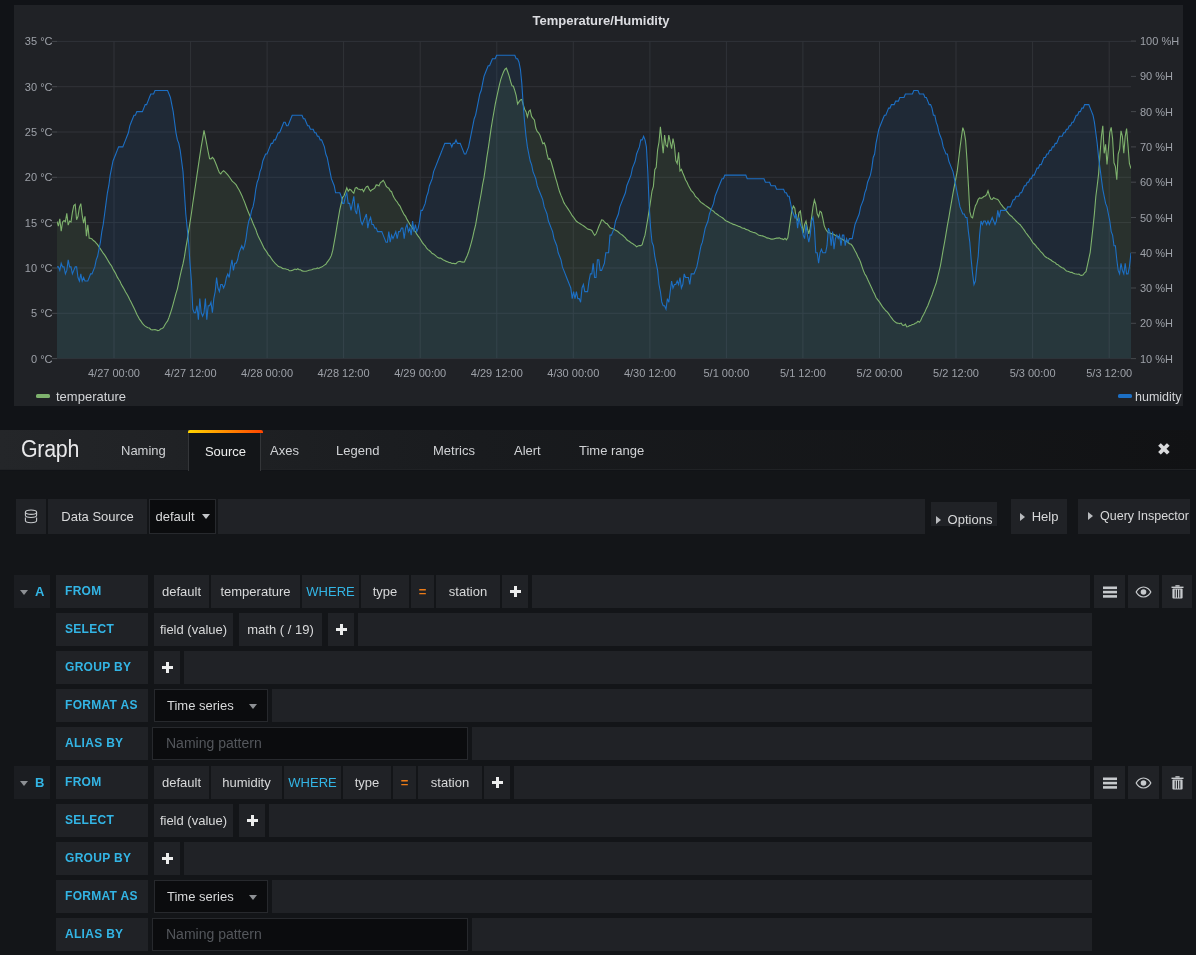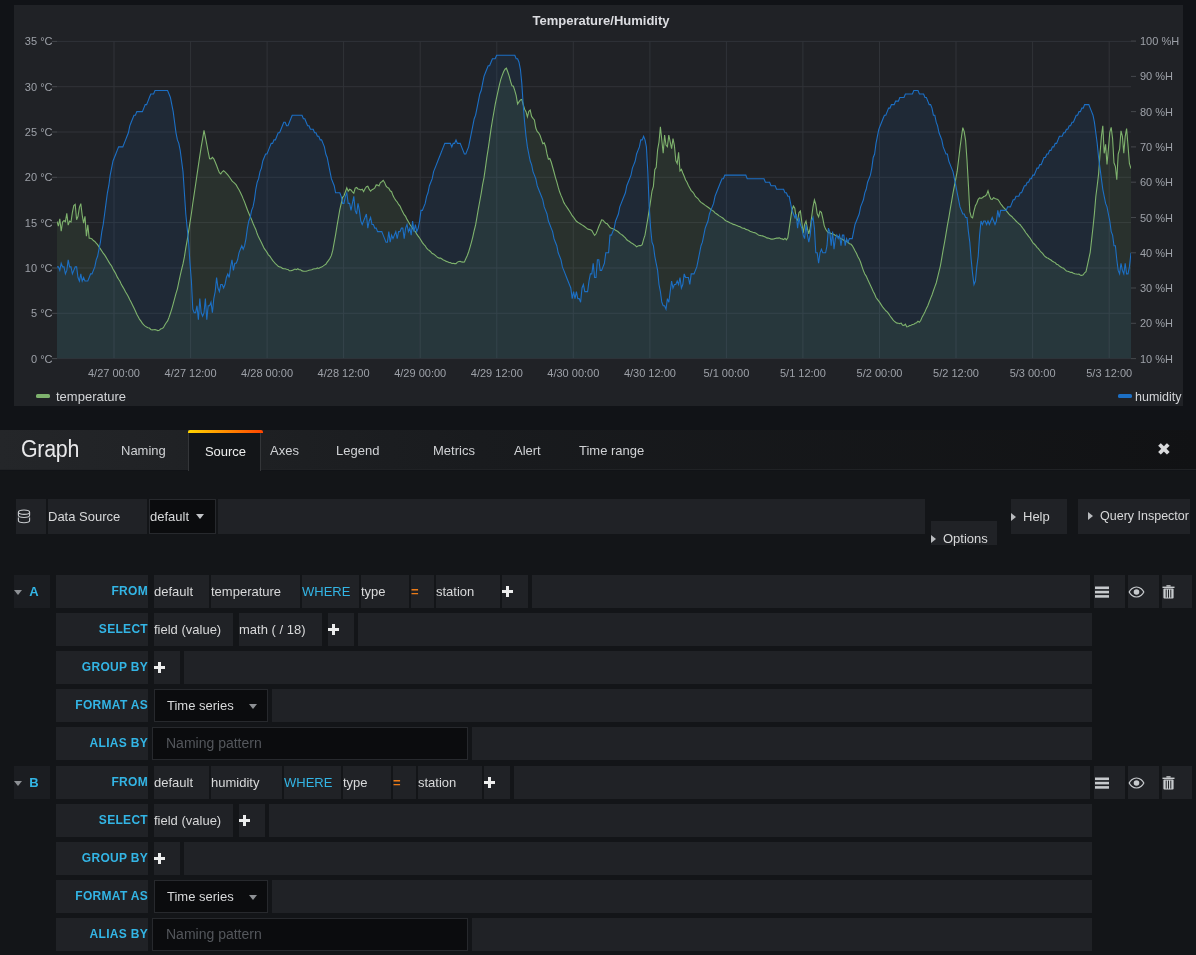--- a/index.html
+++ b/index.html
@@ -1,16 +1,16 @@
 <!DOCTYPE html>
 <html><head><meta charset="utf-8"><style>
 *{margin:0;padding:0;box-sizing:border-box}
 html,body{width:1196px;height:955px;background:#111317;font-family:'Liberation Sans',sans-serif;overflow:hidden;position:relative}
-.box{position:absolute;background:#202226;height:33px;line-height:33px;font-size:13px;color:#d8d9da;}
-.kw{color:#33b5e5;font-size:12px;font-weight:bold;text-align:right;padding-left:9px;letter-spacing:.3px}
+.box{position:absolute;background:#202226;height:33px;line-height:33px;font-size:13px;color:#d8d9da;text-align:center}
+.kw{color:#33b5e5;font-size:12px;font-weight:bold;text-align:left;padding-left:9px;letter-spacing:.3px}
 .hdr{position:absolute;left:0;top:430px;width:1196px;height:40px;background:linear-gradient(90deg,#242629 0%,#191b1e 40%,#111214 100%);border-bottom:1px solid #202225}
 .hdr h1{position:absolute;left:21px;top:6px;font-size:23px;font-weight:500;color:#e8e8ea;letter-spacing:-0.3px;transform:scaleX(0.93);transform-origin:left center}
 .tab{position:absolute;top:0;height:40px;line-height:42px;font-size:13px;color:#d0d2d5}
 .atab{position:absolute;left:188px;top:430px;width:73px;height:41px;background:#131518;border-left:1px solid #343639;border-right:1px solid #343639}
 .atab .grad{position:absolute;left:-1px;top:0;width:75px;height:3px;background:linear-gradient(to right,#ffd500,#ff4400);border-radius:2px 2px 0 0}
 .atab .t{position:absolute;width:73px;text-align:center;top:0;height:40px;line-height:44px;font-size:13px;color:#eceded}
 .content{position:absolute;left:0;top:471px;width:1196px;height:484px;background:#131518}
 .inp{position:absolute;background:#0b0c0e;border:1px solid #27292d;height:33px;line-height:31px;font-size:13px;color:#d8d9da}
 .plus{font-size:15px;font-weight:bold;color:#e6e7e8}
 .plusicon{display:inline-block;width:11px;height:11px;vertical-align:middle;margin-top:-3px}
@@ -87,21 +87,21 @@
 <div class="box" style="left:16px;top:499px;width:30px;height:35px;line-height:35px;"><svg width="16" height="15" viewBox="0 0 16 15" style="vertical-align:middle;margin-top:-3px">
       <g fill="none" stroke="#c7cacd" stroke-width="1.1">
         <ellipse cx="8" cy="3.2" rx="5.6" ry="2.2"></ellipse>
         <path d="M2.4 3.2v3.1c0 1.2 2.5 2.2 5.6 2.2s5.6-1 5.6-2.2V3.2"></path>
         <path d="M2.4 6.3v3.1c0 1.2 2.5 2.2 5.6 2.2s5.6-1 5.6-2.2V6.3" transform="translate(0 2.2)"></path>
       </g>
     </svg></div>
 <div class="box" style="left:48px;top:499px;width:99px;height:35px;line-height:35px;font-size:13px;">Data Source</div>
 <div class="box" style="left:149px;top:499px;width:67px;height:35px;line-height:35px;background:#0b0c0e;border:1px solid #27292d;line-height:33px;">default<span class="caret-d"></span></div>
 <div class="box" style="left:218px;top:499px;width:707px;height:35px;line-height:35px;"></div>
-<div class="box" style="left:931px;top:521px;width:66px;height:24px;line-height:35px;"><span class="caret-r"></span>Options</div>
+<div class="box" style="left:931px;top:502px;width:66px;height:24px;line-height:35px;"><span class="caret-r"></span>Options</div>
 <div class="box" style="left:1011px;top:499px;width:56px;height:35px;line-height:35px;"><span class="caret-r"></span>Help</div>
 <div class="box" style="left:1078px;top:499px;width:112px;height:35px;line-height:35px;text-align:left;padding-left:10px;font-size:12.5px;"><span class="caret-r"></span>Query Inspector</div>
 <div class="box" style="left:14px;top:575px;width:36px;background:#1b1d21;"><span class="qcaret"></span>&nbsp;&nbsp;<span style="color:#33b5e5;font-weight:bold;font-size:13px">A</span></div>
 <div class="box kw" style="left:56px;top:575px;width:92px;">FROM</div>
 <div class="box" style="left:154px;top:575px;width:55px;">default</div>
 <div class="box" style="left:211px;top:575px;width:89px;">temperature</div>
 <div class="box" style="left:302px;top:575px;width:57px;color:#33b5e5;">WHERE</div>
 <div class="box" style="left:361px;top:575px;width:48px;">type</div>
 <div class="box" style="left:411px;top:575px;width:23px;color:#eb7b18;font-weight:bold;">=</div>
 <div class="box" style="left:436px;top:575px;width:64px;">station</div>
@@ -125,21 +125,21 @@
         <rect x="1.4" y="3.4" width="10.2" height="10.2" rx="1"></rect>
         <rect x="0.5" y="1.6" width="12" height="1.4"></rect>
         <rect x="4.4" y="0.2" width="4.2" height="1.4"></rect>
       </g>
       <g stroke="#202226" stroke-width="1">
         <path d="M4.2 4.6v8M6.5 4.6v8M8.8 4.6v8"></path>
       </g>
     </svg></div>
 <div class="box kw" style="left:56px;top:613px;width:92px;">SELECT</div>
 <div class="box" style="left:154px;top:613px;width:79px;">field (value)</div>
-<div class="box" style="left:239px;top:613px;width:83px;">math ( / 18)</div>
+<div class="box" style="left:239px;top:613px;width:83px;">math ( / 19)</div>
 <div class="box plus" style="left:328px;top:613px;width:26px;"><svg class="plusicon" viewBox="0 0 11 11">
       <path d="M4 0h3v4h4v3H7v4H4V7H0V4h4z" fill="#eceded"></path>
     </svg></div>
 <div class="box" style="left:358px;top:613px;width:734px;"></div>
 <div class="box kw" style="left:56px;top:651px;width:92px;">GROUP BY</div>
 <div class="box plus" style="left:154px;top:651px;width:26px;"><svg class="plusicon" viewBox="0 0 11 11">
       <path d="M4 0h3v4h4v3H7v4H4V7H0V4h4z" fill="#eceded"></path>
     </svg></div>
 <div class="box" style="left:184px;top:651px;width:908px;"></div>
 <div class="box kw" style="left:56px;top:689px;width:92px;">FORMAT AS</div>

